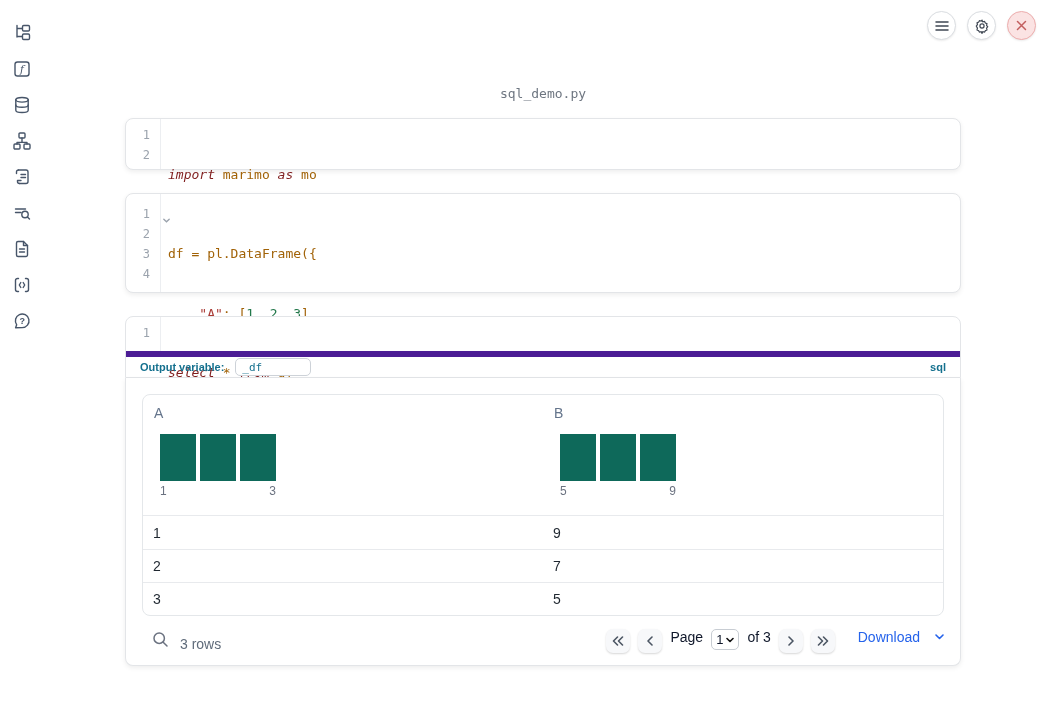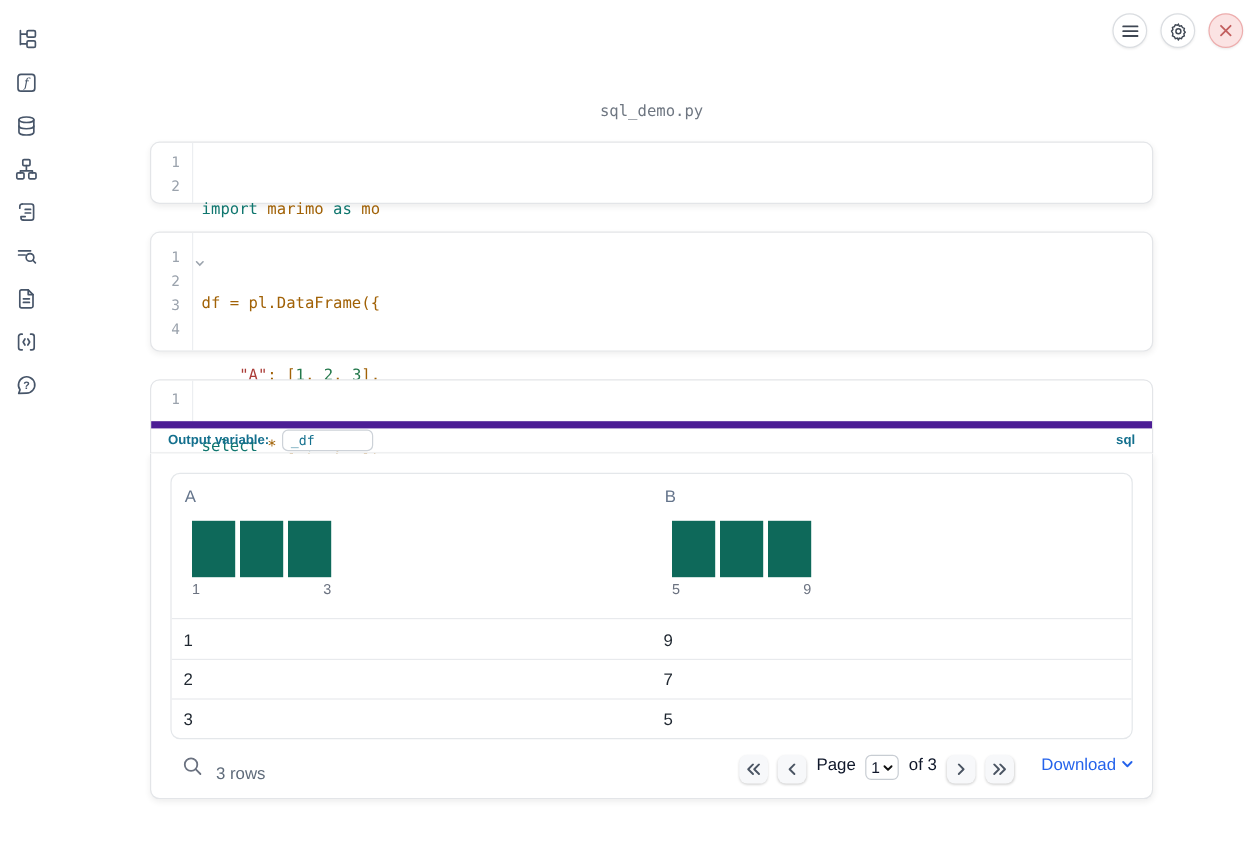--- a/index.html
+++ b/index.html
@@ -25,21 +25,21 @@
   .doc-title { position:absolute; top:62px; left:0; width:100%; text-align:center;
                font-family:"DejaVu Sans Mono",monospace; font-size:13px; color:#6e7681;margin-top:24px; }
 
   
   .cell { position:absolute; left:0; width:836px; background:#fff; border:1px solid #e3e5e8;
           border-radius:8px; box-shadow:0 2px 5px rgba(0,0,0,.07); display:flex; }
   .gutter { width:35px; border-right:1px solid #eceef1; text-align:right; padding-right:10px;
             font-family:"DejaVu Sans Mono",monospace; font-size:12px; line-height:20px; color:#9ba3ad; flex-shrink:0; }
   .code { padding-left:7px; font-family:"DejaVu Sans Mono",monospace; font-size:13px; line-height:20px;
           color:#24292e; white-space:pre; flex:1; }
-  .tok-kw { color:#0f766e; }
+  .tok-kw { color:#7f1d1d;font-style:italic; }
   .tok-str { color:#aa3c37; }
   .tok-num { color:#23784b; }
   .tok-pl { color:#a16207; }
 
   #cell-imports { top:118px; height:52px; }
   #cell-imports .gutter, #cell-imports .code { padding-top:6px; }
   #cell-df { top:193px; height:100px; }
   #cell-df .gutter, #cell-df .code { padding-top:10px; }
   .fold-chevron { position:absolute; left:36px; top:17px; }
   .fold-chevron svg { stroke:#9ba3ad; fill:none; stroke-width:1.5; stroke-linecap:round; }
@@ -76,21 +76,21 @@
   .rowcount-group svg { stroke:#6b7280; fill:none; stroke-width:1.5; stroke-linecap:round; }
   .rowcount-text { font-size:14px; color:#5f6b7a; }
   .pager { display:flex; align-items:flex-start; gap:8px; }
   .page-btn { width:24px; height:24px; border-radius:7px; background:#f7f8fa; border:none;
               box-shadow:0 1px 2px rgba(0,0,0,.16); display:flex; align-items:center; justify-content:center; cursor:pointer; }
   .page-btn svg { stroke:#4b5563; fill:none; stroke-width:1.6; stroke-linecap:round; stroke-linejoin:round; }
   .page-text { font-size:14px; color:#0f172a; }
   .page-select { height:21px; min-width:27px; background:#fff; border:1px solid #c8cdd3; border-radius:5px;
                  display:flex; align-items:center; padding:0 4px; gap:3px; font-size:13px; color:#0f172a; cursor:pointer; }
   .page-select svg { stroke:#111; fill:none; stroke-width:1.6; stroke-linecap:round; stroke-linejoin:round; }
-  .download { display:flex; align-items:center; gap:5px; margin-left:15px; font-size:14px; color:#2563eb; cursor:pointer; }
+  .download { display:flex; align-items:center; gap:15px; margin-left:15px; font-size:14px; color:#2563eb; cursor:pointer; }
   .download svg { stroke:#2563eb; fill:none; stroke-width:1.6; stroke-linecap:round; stroke-linejoin:round; }
 </style>
 </head>
 <body>
 
 <nav class="sidebar">
   <div class="side-btn">
     <svg width="20" height="20" viewBox="0 0 20 20">
         <path d="M5 2.5 V14 M5 5.5 H10 M5 13.5 H10"></path>
         <rect x="10.5" y="2.5" width="7" height="5.5" rx="1.2"></rect>

